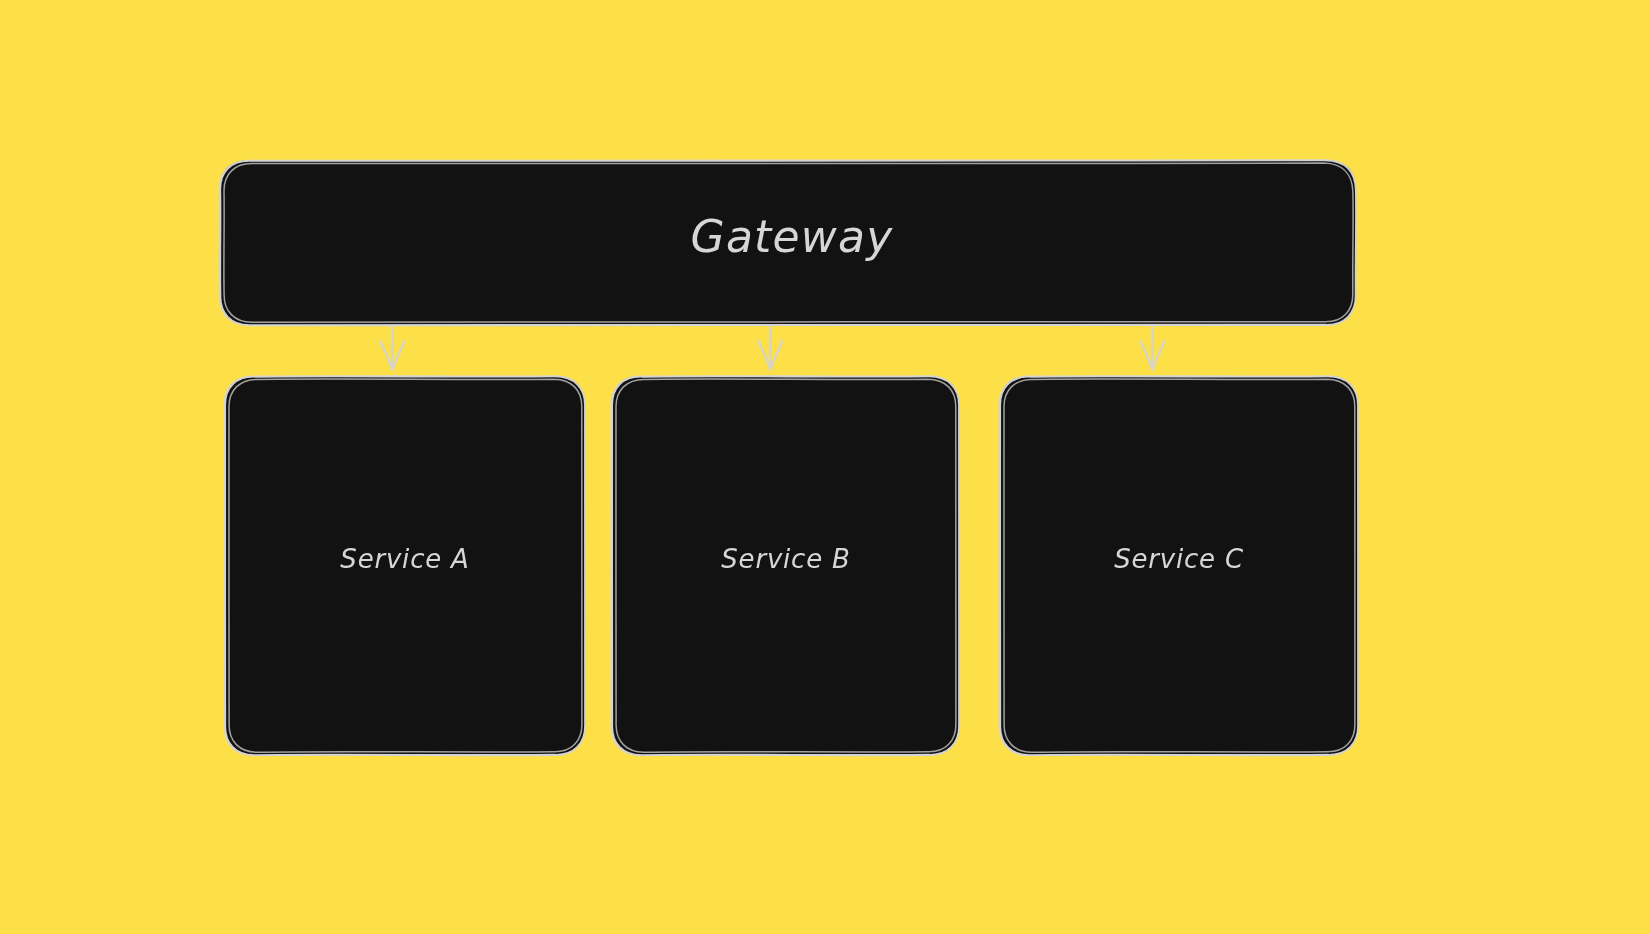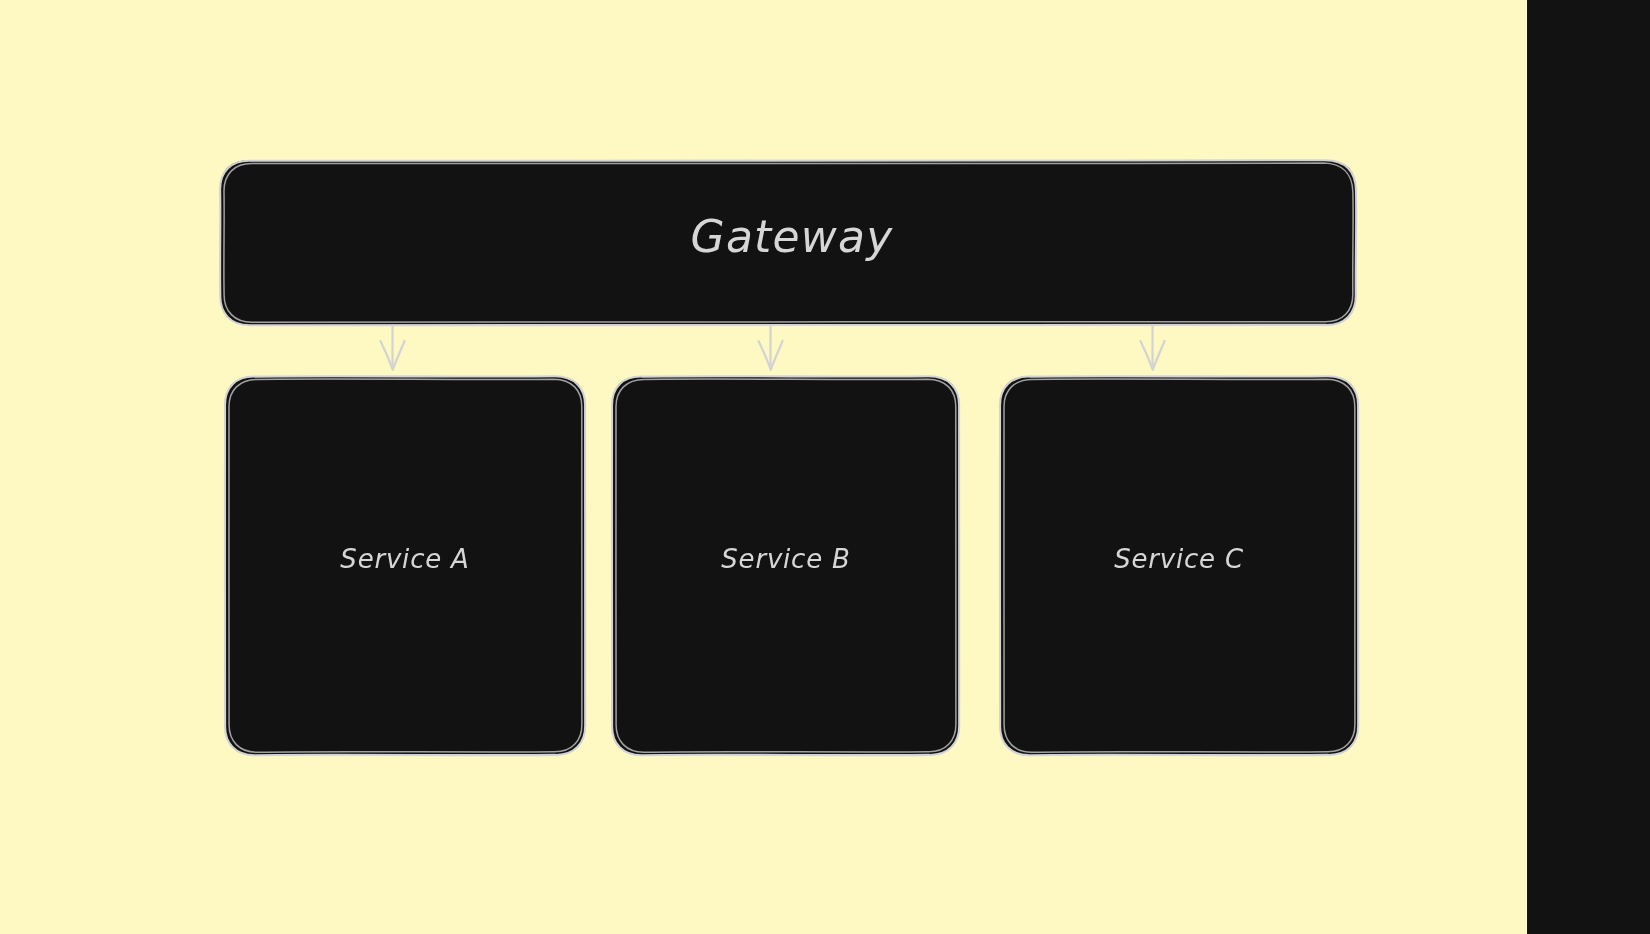--- a/index.html
+++ b/index.html
@@ -9,23 +9,23 @@
     background: #121212;
   }
   body {
     width: 1650px;
     height: 934px;
     overflow: hidden;
     font-family: "DejaVu Sans", sans-serif;
   }
   #canvas-root {
     position: relative;
-    width: 1527px;
+    width: 1650px;
     height: 934px;
-    background: #fef9c3;
+    background: #fde047;
   }
   #scene-svg {
     position: absolute;
     left: 0;
     top: 0;
     width: 1650px;
     height: 934px;
     display: block;
   }
   .rough-stroke {

